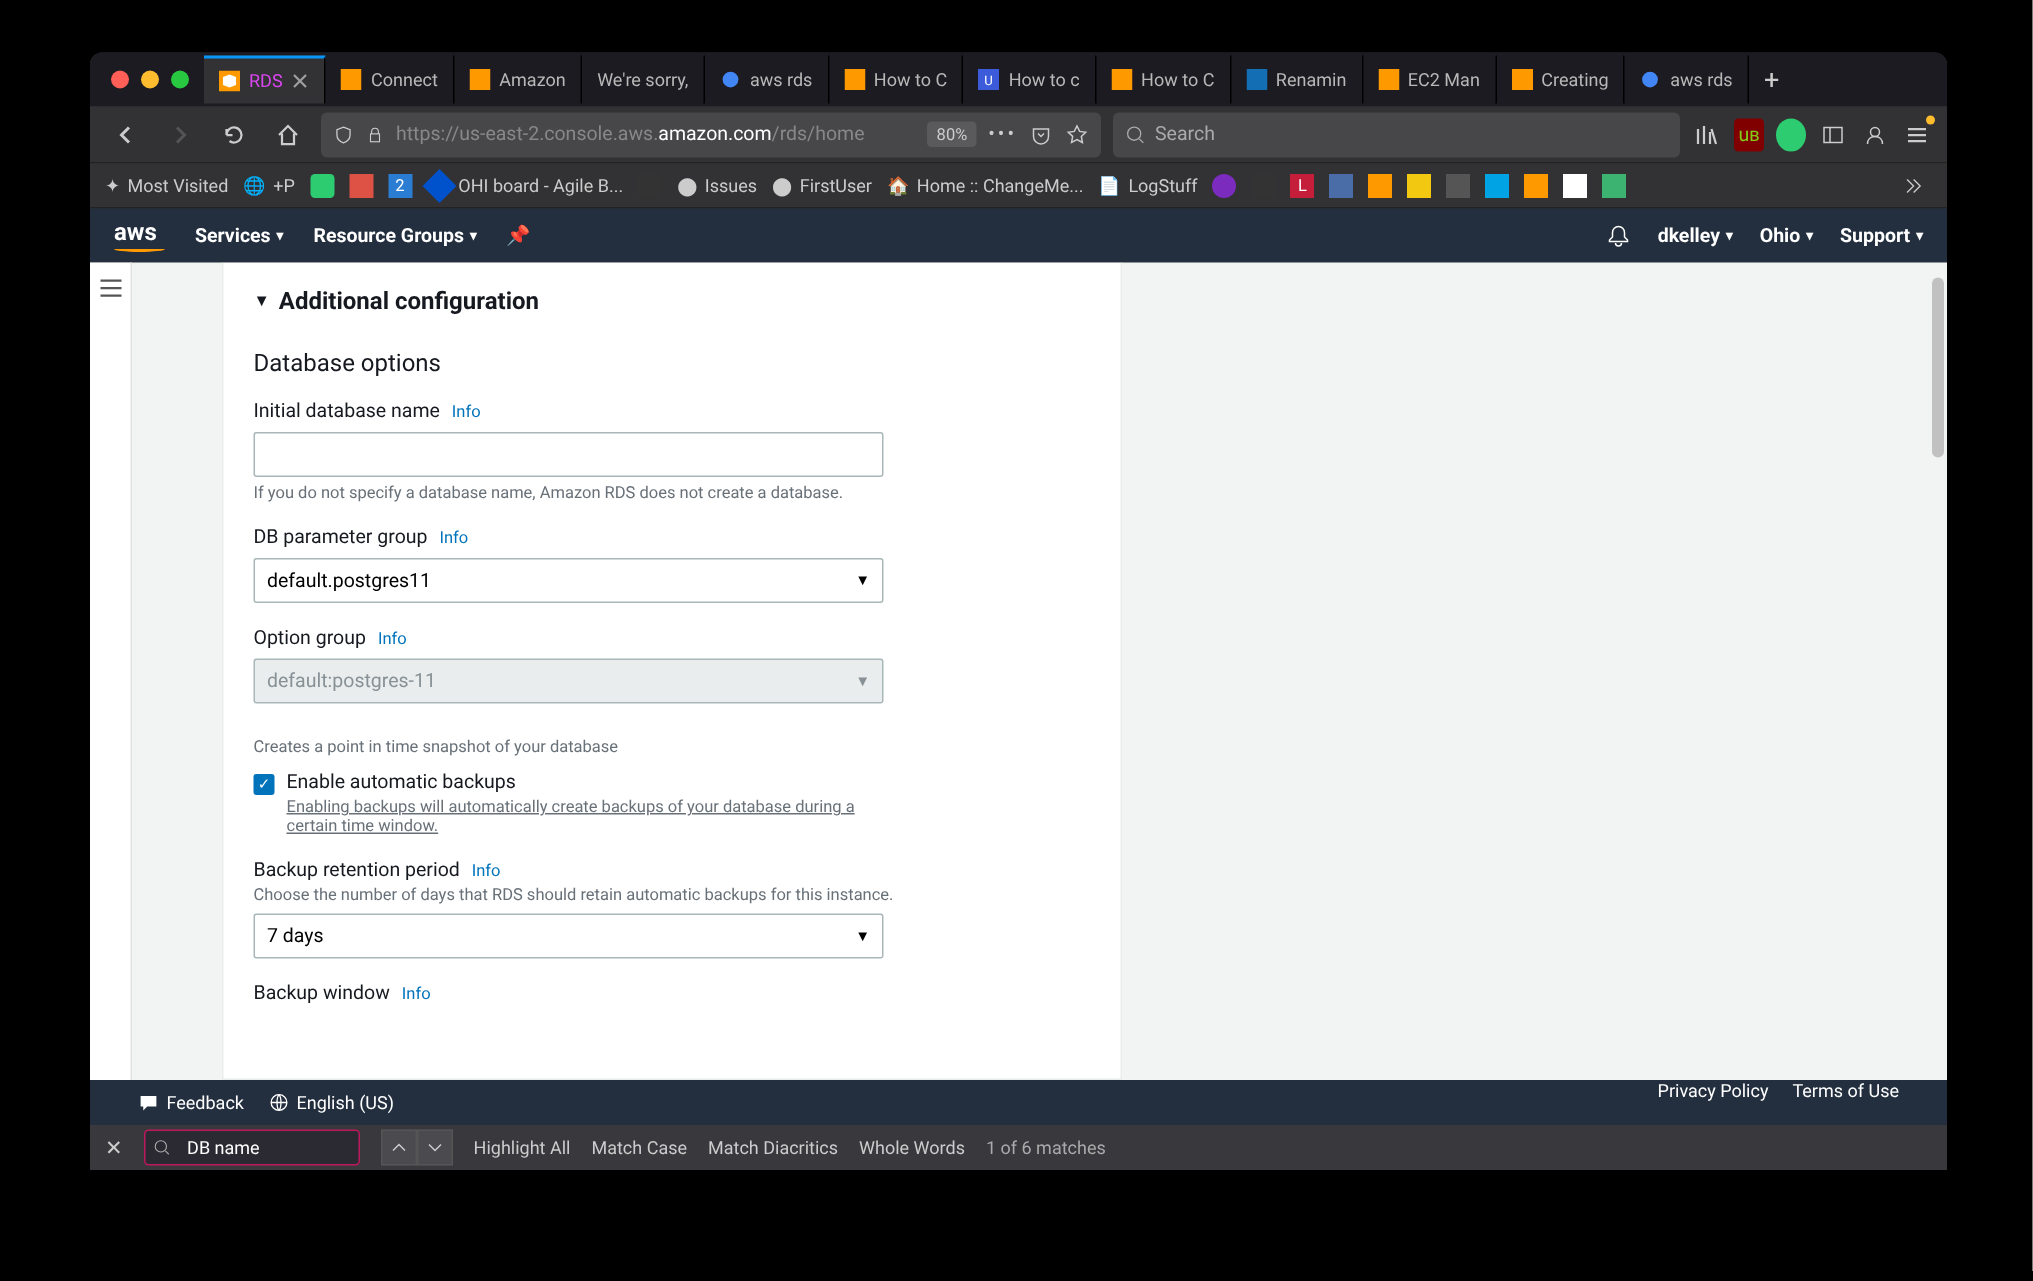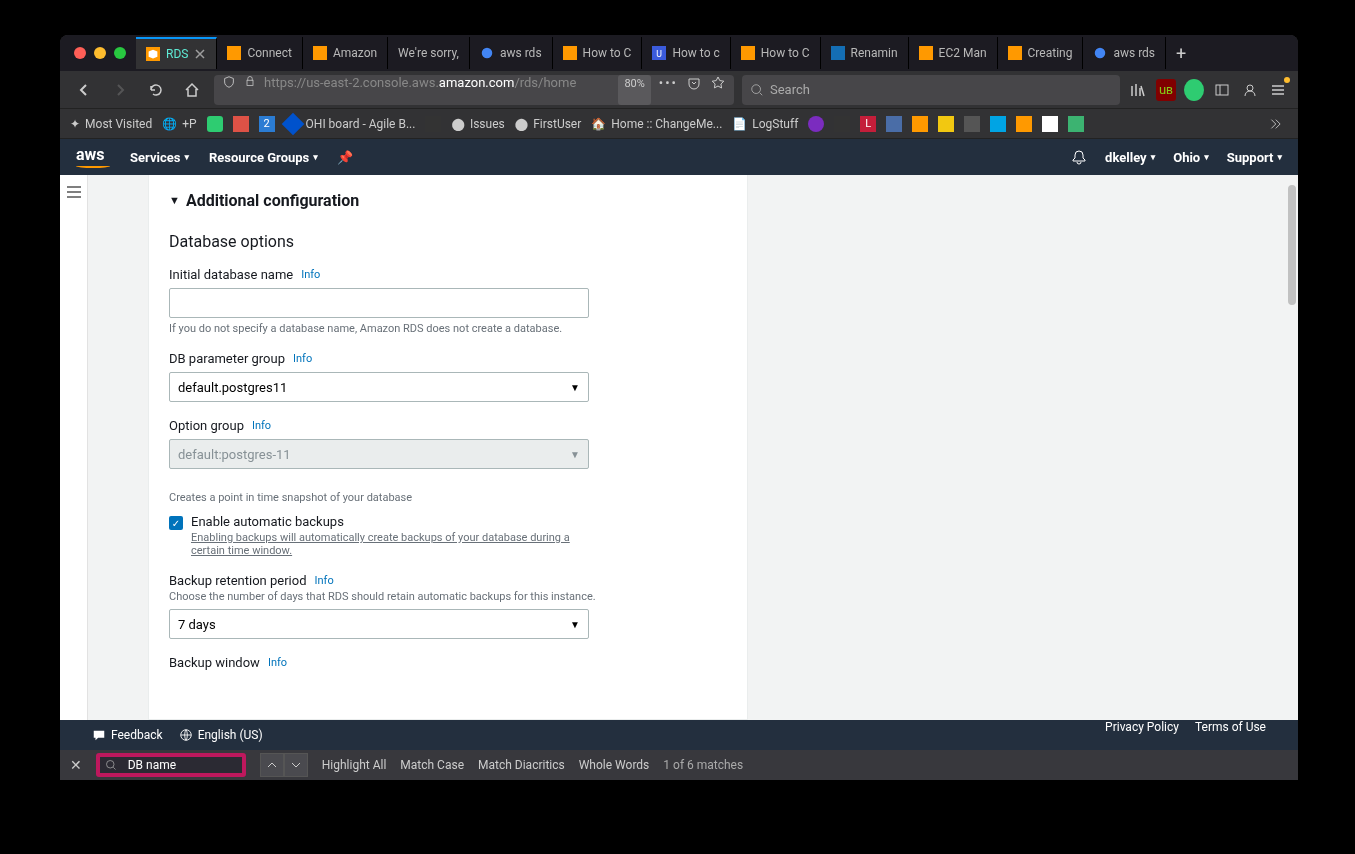--- a/index.html
+++ b/index.html
@@ -5,30 +5,30 @@
 * { margin:0; padding:0; box-sizing:border-box; font-family:-apple-system,BlinkMacSystemFont,"Segoe UI",Roboto,sans-serif; }
 body { background:#000; width:1355px; height:854px; overflow:hidden; }
 .window { position:absolute; left:60px; top:35px; width:1238px; height:745px; background:#323234; border-radius:8px 8px 0 0; overflow:hidden; display:flex; flex-direction:column; }
 
 
 .tabstrip { height:36px; background:#1c1b22; display:flex; align-items:center; padding-left:8px; }
 .traffic { display:flex; gap:8px; padding:0 10px 0 6px; }
 .dot { width:12px; height:12px; border-radius:50%; }
 .dot.r{background:#ff5f57}.dot.y{background:#febc2e}.dot.g{background:#28c840}
 .tab { height:32px; display:flex; align-items:center; gap:6px; padding:0 10px; color:#b8b8b8; font-size:12px; border-right:1px solid #000; min-width:0; max-width:90px; overflow:hidden; white-space:nowrap; cursor:pointer; }
-.tab.active { background:#323234; color:#5eead4; border-top:2px solid #0996f8; }
+.tab.active { background:#323234; color:#d946ef; border-top:2px solid #0996f8; }
 .tab .fav { width:14px; height:14px; flex:none; }
 .tab .close { width:12px; height:12px; opacity:.7; flex:none; }
 .newtab { width:30px; height:30px; display:flex; align-items:center; justify-content:center; color:#ccc; font-size:18px; cursor:pointer; }
 
 
 .navbar { height:38px; background:#323234; display:flex; align-items:center; gap:8px; padding:0 10px; border-bottom:1px solid #222; }
 .navbtn { width:28px; height:28px; display:flex; align-items:center; justify-content:center; color:#b8b8b8; cursor:pointer; border-radius:4px; }
 .navbtn.disabled{opacity:.4}
-.urlbar { flex:0 0 520px; height:30px; background:#474649; border-radius:4px; display:flex; padding:0 8px; gap:8px; color:#ccc; font-size:13px; }
+.urlbar { flex:0 0 520px; height:30px; background:#474649; border-radius:4px; display:flex; align-items:center; padding:0 8px; gap:8px; color:#ccc; font-size:13px; }
 .urlbar .url { flex:1; overflow:hidden; white-space:nowrap; }
 .urlbar .url .dim{color:#888}
 .urlbar .url .host{color:#fff}
 .zoom { background:#5a595c; padding:2px 6px; border-radius:3px; font-size:11px; }
 .searchbar { flex:1; height:30px; background:#474649; border-radius:4px; display:flex; align-items:center; padding:0 8px; gap:6px; color:#aaa; font-size:13px; }
 .righticons { display:flex; gap:8px; align-items:center; }
 .exticon { width:20px; height:22px; display:flex; align-items:center; justify-content:center; color:#84cc16; font-size:13px; border-radius:3px; }
 
 
 .bmbar { height:30px; background:#323234; display:flex; align-items:center; gap:10px; padding:0 10px; font-size:12px; color:#ccc; border-bottom:1px solid #222; }
@@ -76,21 +76,21 @@
 
 
 .awsfoot { height:30px; background:#232f3e; display:flex; padding:0 32px; gap:16px; font-size:12px; color:#fff; }
 .awsfoot .right { margin-left:auto; display:flex; gap:16px; color:#ccc; }
 .awsfoot .link { color:#fff; cursor:pointer; }
 .feedback { display:flex; align-items:center; gap:5px; cursor:pointer; }
 
 
 .findbar { height:30px; background:#38383d; display:flex; align-items:center; gap:14px; padding:0 10px; font-size:12px; color:#ccc; }
 .findbar .close { cursor:pointer; font-size:14px; }
-.findbox { display:flex; align-items:center; background:#2b2a33; border:4px solid #be185d; border-radius:3px; height:24px; }
+.findbox { display:flex; align-items:center; background:#2b2a33; border:1px solid #be185d; border-radius:3px; height:24px; }
 .findbox input { background:transparent; border:none; color:#fff; font-size:12px; padding:0 6px; width:120px; outline:none; }
 .findbox .sicon { padding:0 5px; color:#aaa; }
 .findnav { display:flex; }
 .findnav button { width:24px; height:24px; background:#4a4a4f; border:1px solid #555; color:#ccc; cursor:pointer; display:flex; align-items:center; justify-content:center; }
 .findopt { cursor:pointer; }
 .matches { color:#aaa; }
 
 svg { display:block; }
 .scrollbar { position:absolute; right:0; top:0; width:12px; height:100%; }
 .scrollthumb { position:absolute; right:2px; top:10px; width:8px; height:120px; background:#c1c1c1; border-radius:4px; }

